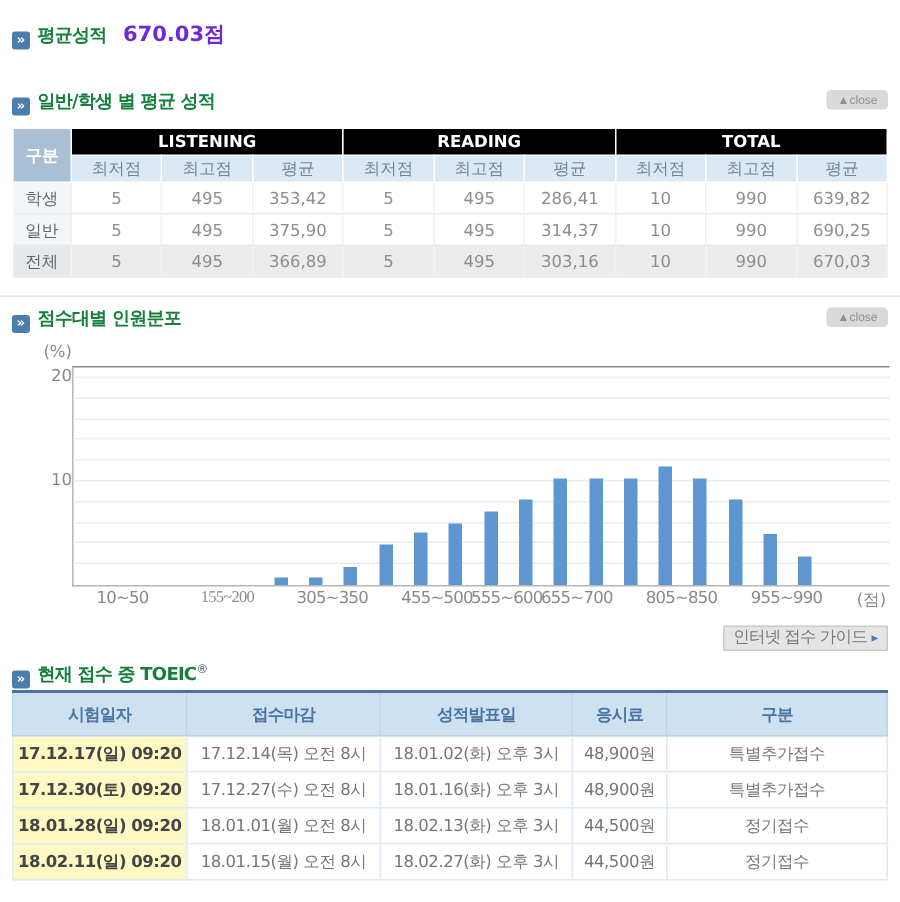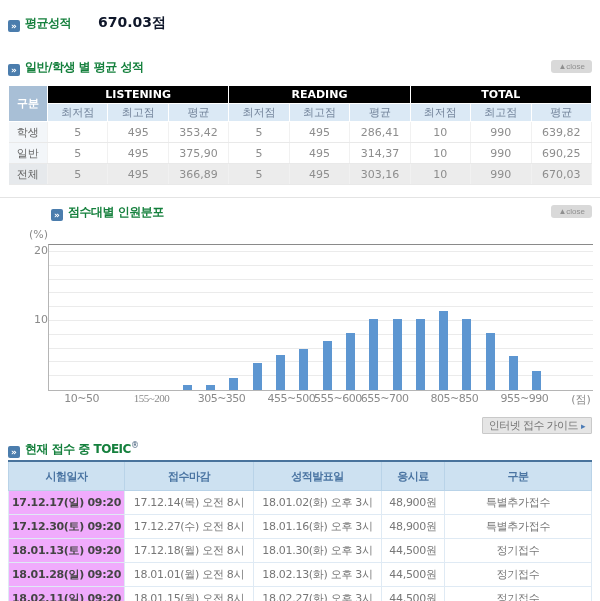--- a/index.html
+++ b/index.html
@@ -13,35 +13,35 @@
     display:inline-block;width:12px;height:12px;background:#4b7dad;border-radius:2px;
     color:#fff;font-size:9px;line-height:12px;text-align:center;font-weight:bold;
     vertical-align:-2px;margin-right:5px;
   }
   .sec-title{font-size:12px;font-weight:bold;color:#15803d;letter-spacing:-0.5px;}
   .close-btn{
     float:right;background:#d9d9d9;color:#8f8f8f;font-size:8px;height:13px;line-height:13px;
     padding:0 7px;border:0;border-radius:3px;cursor:pointer;margin-top:1px;
   }
   #avg-header{top:14px;}
-  #avg-value{font-size:14px;font-weight:bold;color:#0f172a;margin-left:27px;}
+  #avg-value{font-size:14px;font-weight:bold;color:#6d28d9;margin-left:11px;}
 
   
   #table1{position:absolute;top:85px;left:8px;width:584px;border-collapse:collapse;table-layout:fixed;}
   #table1 th,#table1 td{padding:0;text-align:center;font-weight:normal;font-size:11px;}
   #table1 .grp-head{background:#000000;color:#fff;font-weight:bold;height:17px;border:1px solid #fff;}
   #table1 .gubun-head{background:#a8bfd6;color:#fff;font-weight:bold;border:1px solid #fff;}
   #table1 .sub-head{background:#dbe9f5;color:#72839a;height:17px;border:1px solid #fff;margin-left:13px;}
   #table1 tbody td{height:20px;color:#8d8d8d;border-bottom:1px solid #e9e9e9;border-right:1px solid #f1f1f1;}
   #table1 tbody td.row-label{background:#f3f6f9;color:#666;}
   #table1 tr.total-row td{background:#ececec;}
   #table1 tr.total-row td.row-label{background:#e6e9ec;}
 
   .divider{position:absolute;top:197px;left:0;width:600px;height:1px;background:#e4e4e4;}
-  #dist-header{top:204px;margin-left:43px;}
+  #dist-header{top:204px;}
 
   
   #chart{position:absolute;top:222px;left:0;width:600px;height:192px;}
   #plot{
     position:absolute;left:48px;top:22px;width:544px;height:145px;background:#fff;
     border-top:1px solid #8a8a8a;border-left:1px solid #b5b5b5;border-bottom:1px solid #b5b5b5;
   }
   .gridline{position:absolute;left:0;right:0;height:1px;background:#ebebeb;}
   #bars{position:absolute;left:22px;bottom:0;width:466px;height:145px;display:flex;}
   .bin{flex:1;position:relative;}
@@ -62,21 +62,21 @@
   #reg-title-sup{font-size:8px;color:#3d5976;}
 
   #table2{position:absolute;top:460px;left:8px;width:584px;border-collapse:collapse;table-layout:fixed;border-top:2px solid #49739c;}
   #table2 th{
     background:#cde1f1;color:#4a74a2;font-weight:bold;font-size:11px;height:26px;
     border:1px solid #b9d3e8;border-top:0;letter-spacing:-0.5px;
   }
   #table2 td{
     height:21px;text-align:center;color:#777;border:1px solid #dfeaf4;letter-spacing:-0.3px;
   }
-  #table2 td.first{background:#f0abfc;color:#444;font-weight:bold;}
+  #table2 td.first{background:#fef9c3;color:#444;font-weight:bold;}
 </style>
 </head>
 <body>
 
 <div class="sec-header" id="avg-header">
   <span class="bullet">»</span><span class="sec-title">평균성적</span><span id="avg-value">670.03점</span>
 </div>
 
 <div class="sec-header" id="grp-header" style="top:59px">
   <span class="bullet">»</span><span class="sec-title">일반/학생 별 평균 성적</span>
@@ -277,27 +277,20 @@
         <td>특별추가접수</td>
       </tr>
       <tr>
         <td class="first">17.12.30(토) 09:20</td>
         <td>17.12.27(수) 오전 8시</td>
         <td>18.01.16(화) 오후 3시</td>
         <td>48,900원</td>
         <td>특별추가접수</td>
       </tr>
       <tr>
-        <td class="first">18.01.13(토) 09:20</td>
-        <td>17.12.18(월) 오전 8시</td>
-        <td>18.01.30(화) 오후 3시</td>
-        <td>44,500원</td>
-        <td>정기접수</td>
-      </tr>
-      <tr>
         <td class="first">18.01.28(일) 09:20</td>
         <td>18.01.01(월) 오전 8시</td>
         <td>18.02.13(화) 오후 3시</td>
         <td>44,500원</td>
         <td>정기접수</td>
       </tr>
       <tr>
         <td class="first">18.02.11(일) 09:20</td>
         <td>18.01.15(월) 오전 8시</td>
         <td>18.02.27(화) 오후 3시</td>

